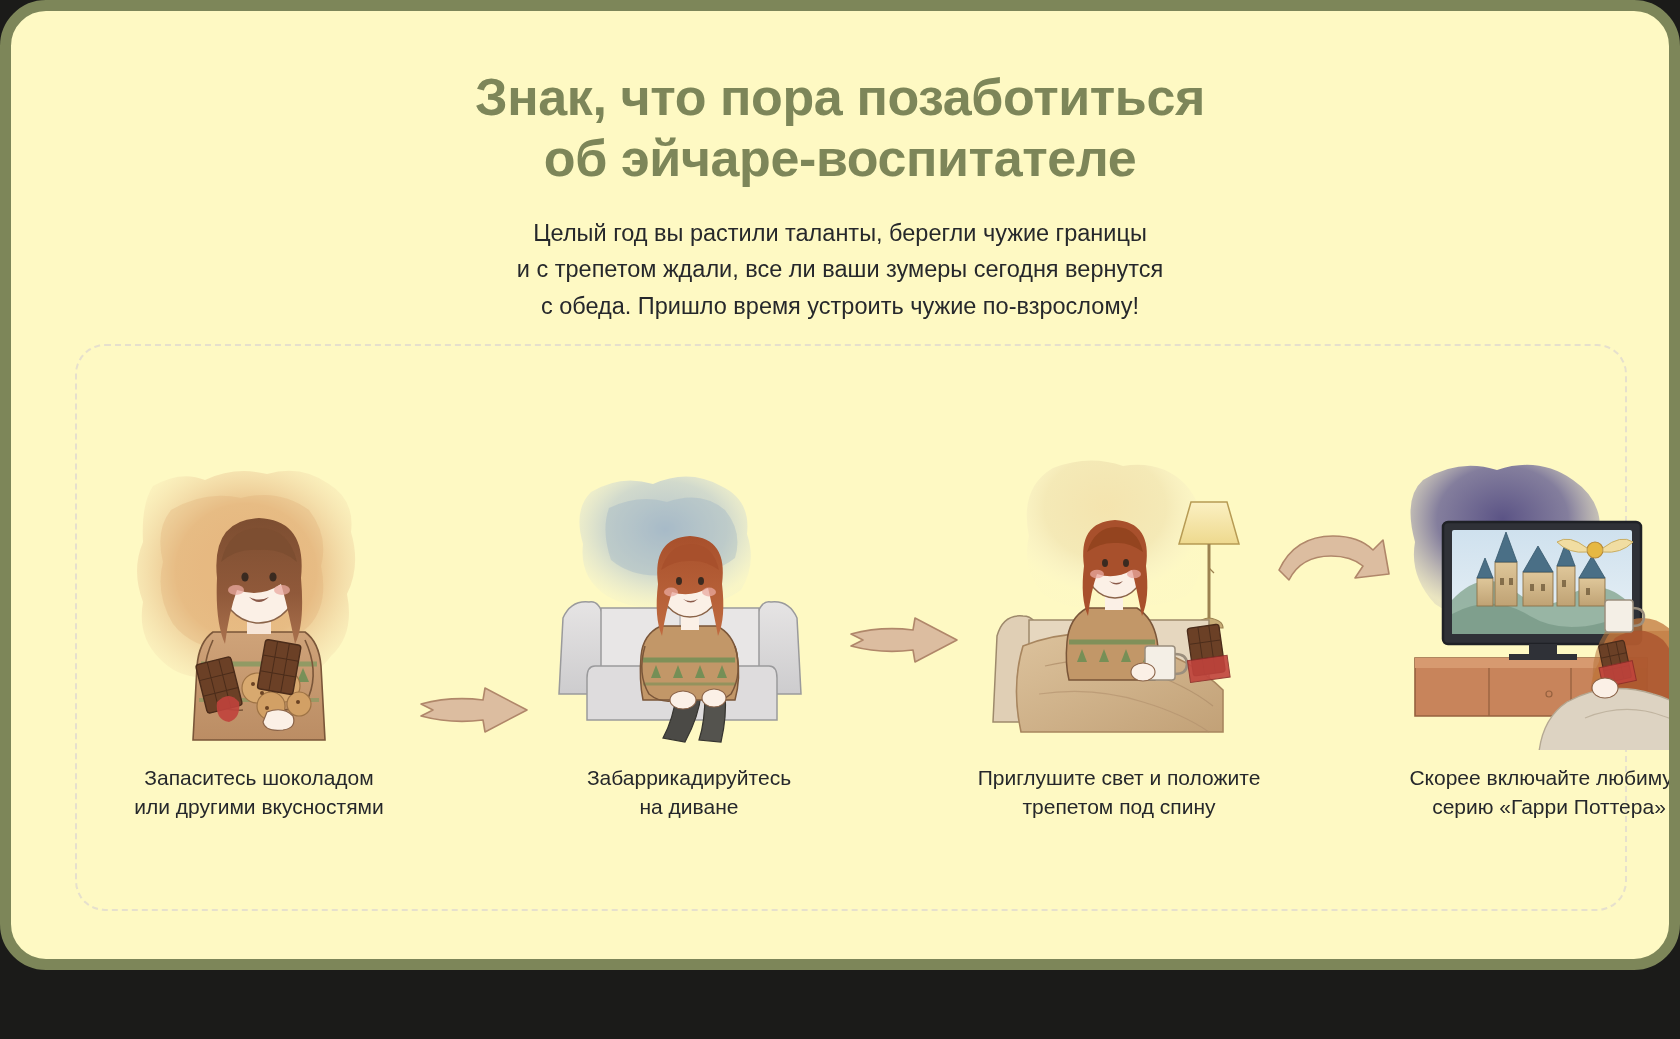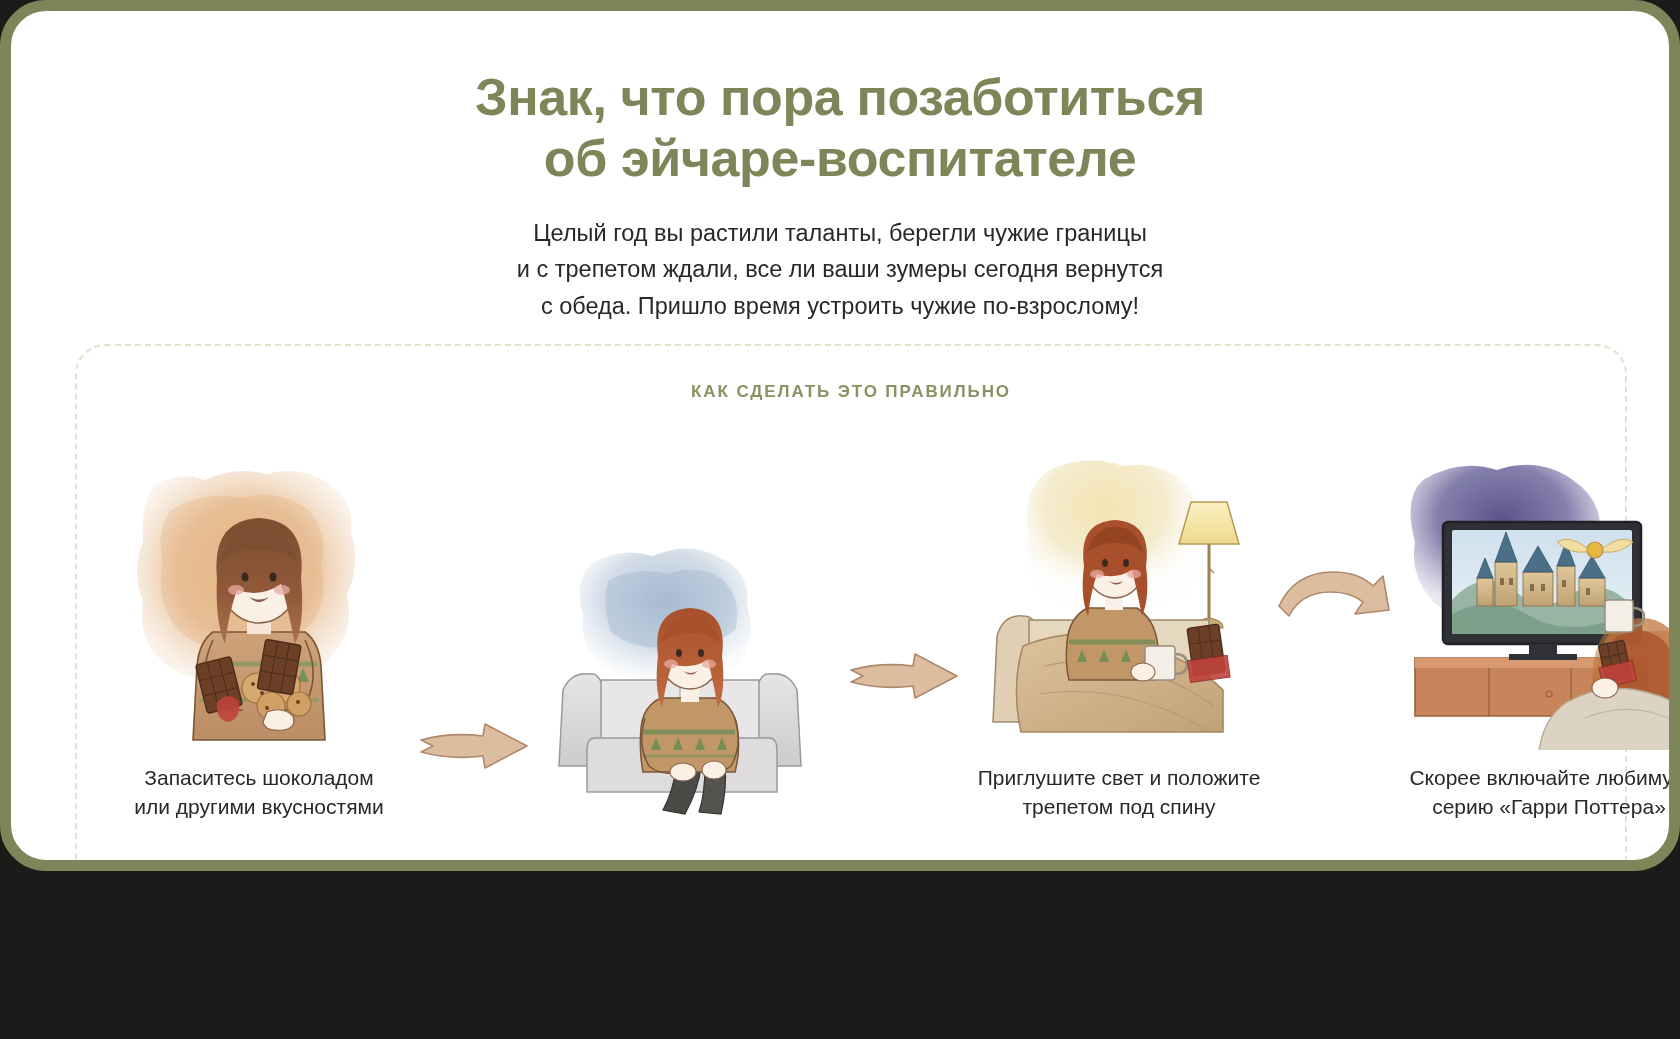--- a/index.html
+++ b/index.html
@@ -12,23 +12,23 @@
     height: 1039px;
     overflow: hidden;
     font-family: "Liberation Sans", sans-serif;
   }
 
   
   #poster {
     position: absolute;
     left: 0; top: 0;
     width: 1680px;
-    height: 871px;
+    height: 970px;
     box-sizing: border-box;
-    background: #ffffff;
+    background: #fef9c3;
     border: 11px solid #7d8659;
     border-radius: 46px;
     overflow: hidden;
   }
 
   
   .header {
     padding-top: 56px;
     text-align: center;
   }
@@ -70,21 +70,21 @@
     font-weight: bold;
     letter-spacing: 1.9px;
   }
 
   
   .steps {
     position: absolute;
     left: 0; right: 0;
     top: 104px;
     display: flex;
-    align-items: flex-end;
+    align-items: center;
     justify-content: space-between;
     padding: 0 26px;
     box-sizing: border-box;
   }
   .step {
     width: 312px;
     display: flex;
     flex-direction: column;
     align-items: center;
     flex: 0 0 auto;
@@ -124,21 +124,20 @@
 
   <div class="header">
     <h1 class="title">Знак, что пора позаботиться
 об эйчаре-воспитателе</h1>
     <p class="subtitle">Целый год вы растили таланты, берегли чужие границы
 и с трепетом ждали, все ли ваши зумеры сегодня вернутся
 с обеда. Пришло время устроить чужие по-взрослому!</p>
   </div>
 
   <div class="panel">
-    <div class="panel-label">КАК СДЕЛАТЬ ЭТО ПРАВИЛЬНО</div>
 
     <div class="steps">
 
       <div class="step">
         <div class="art">
           <svg viewBox="0 0 300 300" xmlns="http://www.w3.org/2000/svg">
             <defs>
               <radialGradient id="wc1" cx="50%" cy="48%" r="58%">
                 <stop offset="0%" stop-color="#e8b47d" stop-opacity=".85"></stop>
                 <stop offset="55%" stop-color="#dfa36a" stop-opacity=".62"></stop>
@@ -277,20 +276,22 @@
             <ellipse cx="132" cy="142" rx="7" ry="4.4" fill="#e9a9a0" opacity=".75"></ellipse>
             <ellipse cx="170" cy="142" rx="7" ry="4.4" fill="#e9a9a0" opacity=".75"></ellipse>
             <path d="M144 149 q8 7 15 0 q-8 4-15 0z" fill="#8a5a4a"></path>
 
             <path d="M106 196 q-8 28 4 48 q12 10 28 6" fill="none" stroke="#7a5639" stroke-width="1.5"></path>
             <path d="M196 196 q8 28-4 48 q-12 10-28 6" fill="none" stroke="#7a5639" stroke-width="1.5"></path>
             <ellipse cx="144" cy="250" rx="13" ry="9" fill="#fbf0e6" stroke="#8a6348" stroke-width="1.1"></ellipse>
             <ellipse cx="175" cy="248" rx="12" ry="9" fill="#fbf0e6" stroke="#8a6348" stroke-width="1.1"></ellipse>
           </svg>
         </div>
+        <div class="caption">Забаррикадируйтесь
+на диване</div>
       </div>
 
       <div class="arrow arrow-2">
         <svg width="118" height="56" viewBox="0 0 118 56" xmlns="http://www.w3.org/2000/svg">
           <path d="M6 22 q30-8 62-4 l2-12 l42 22 l-42 22 l-2-12 q-32 4-62-4 l12-6z" fill="#dcbda0" stroke="#b0876a" stroke-width="1.6" stroke-linejoin="round"></path>
         </svg>
       </div>
 
       <div class="step">
         <div class="art">

